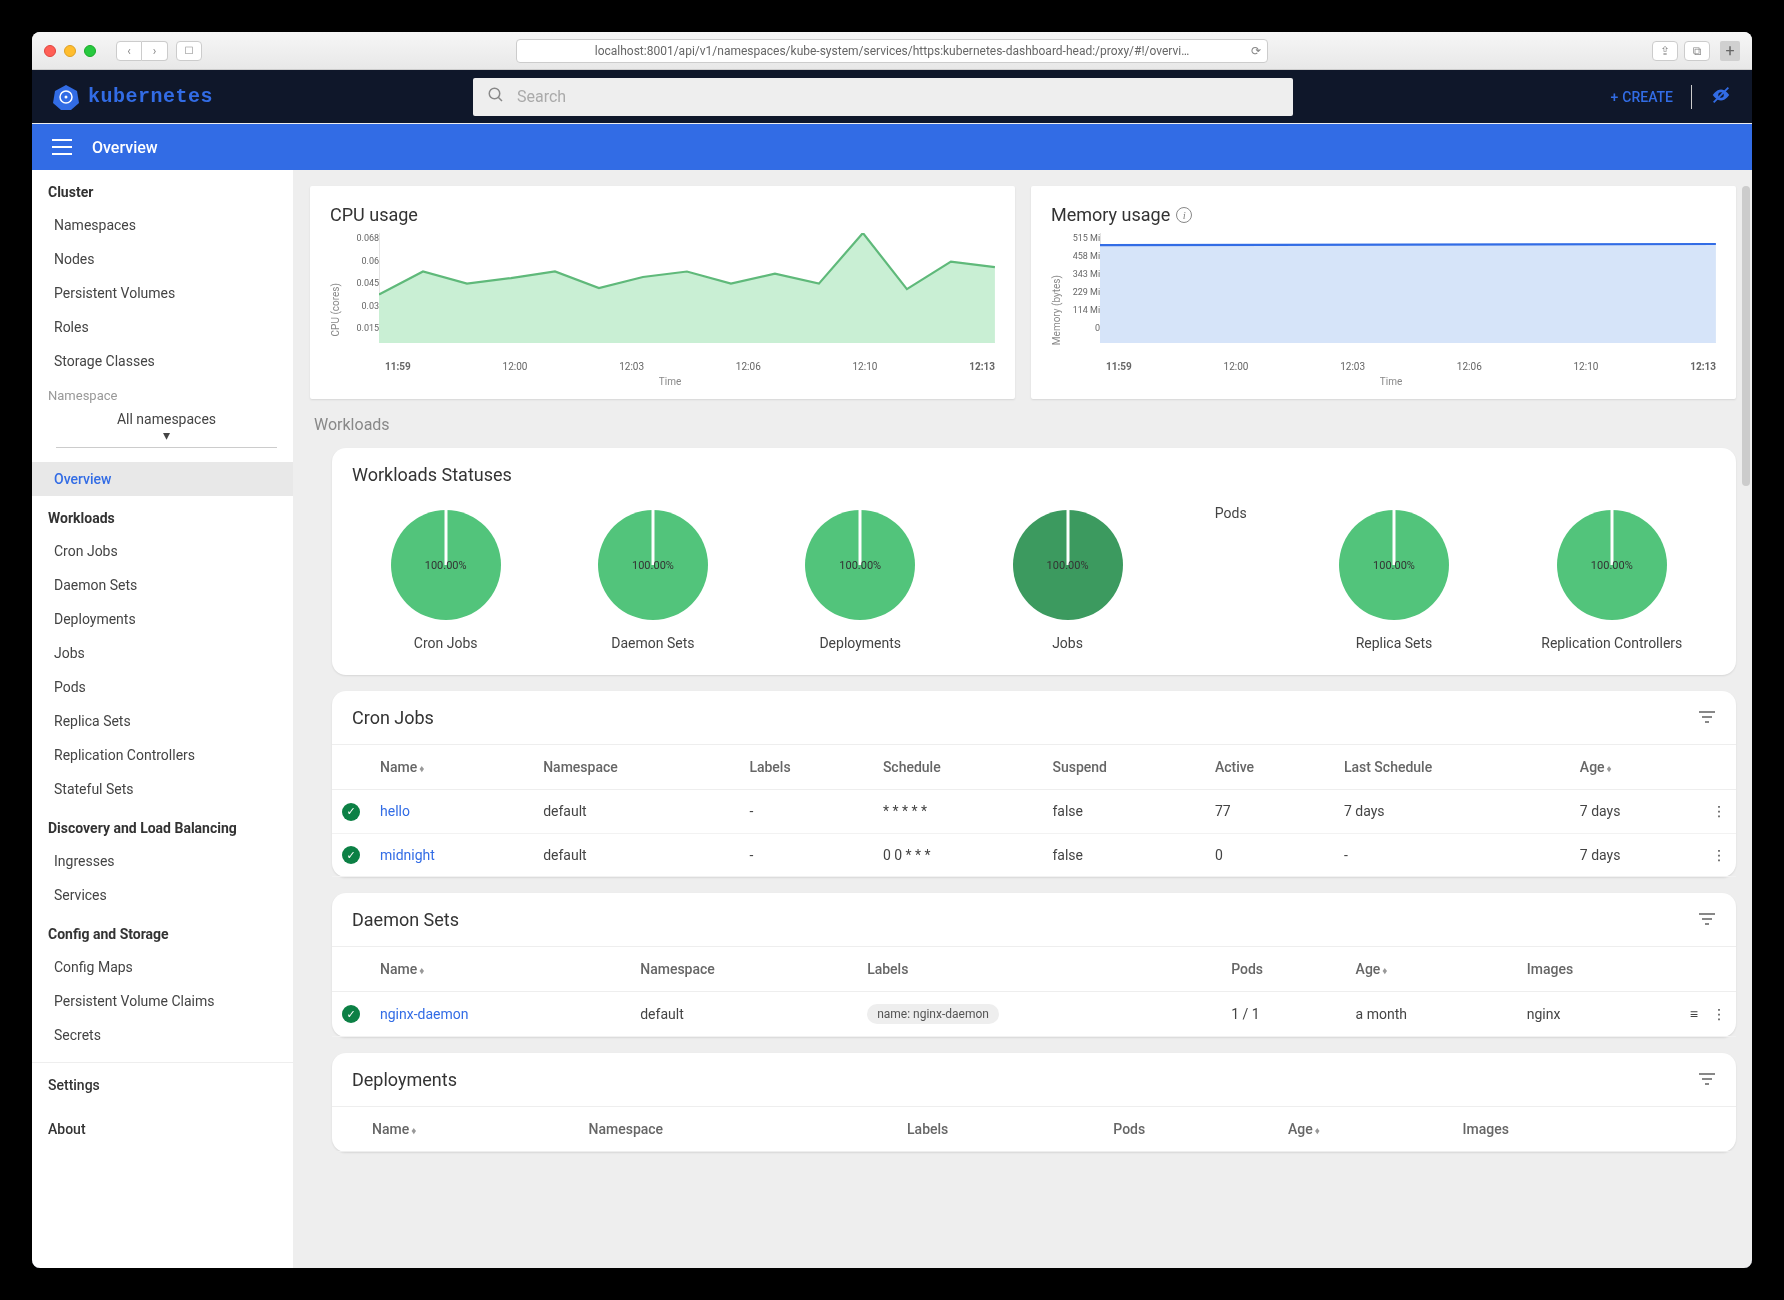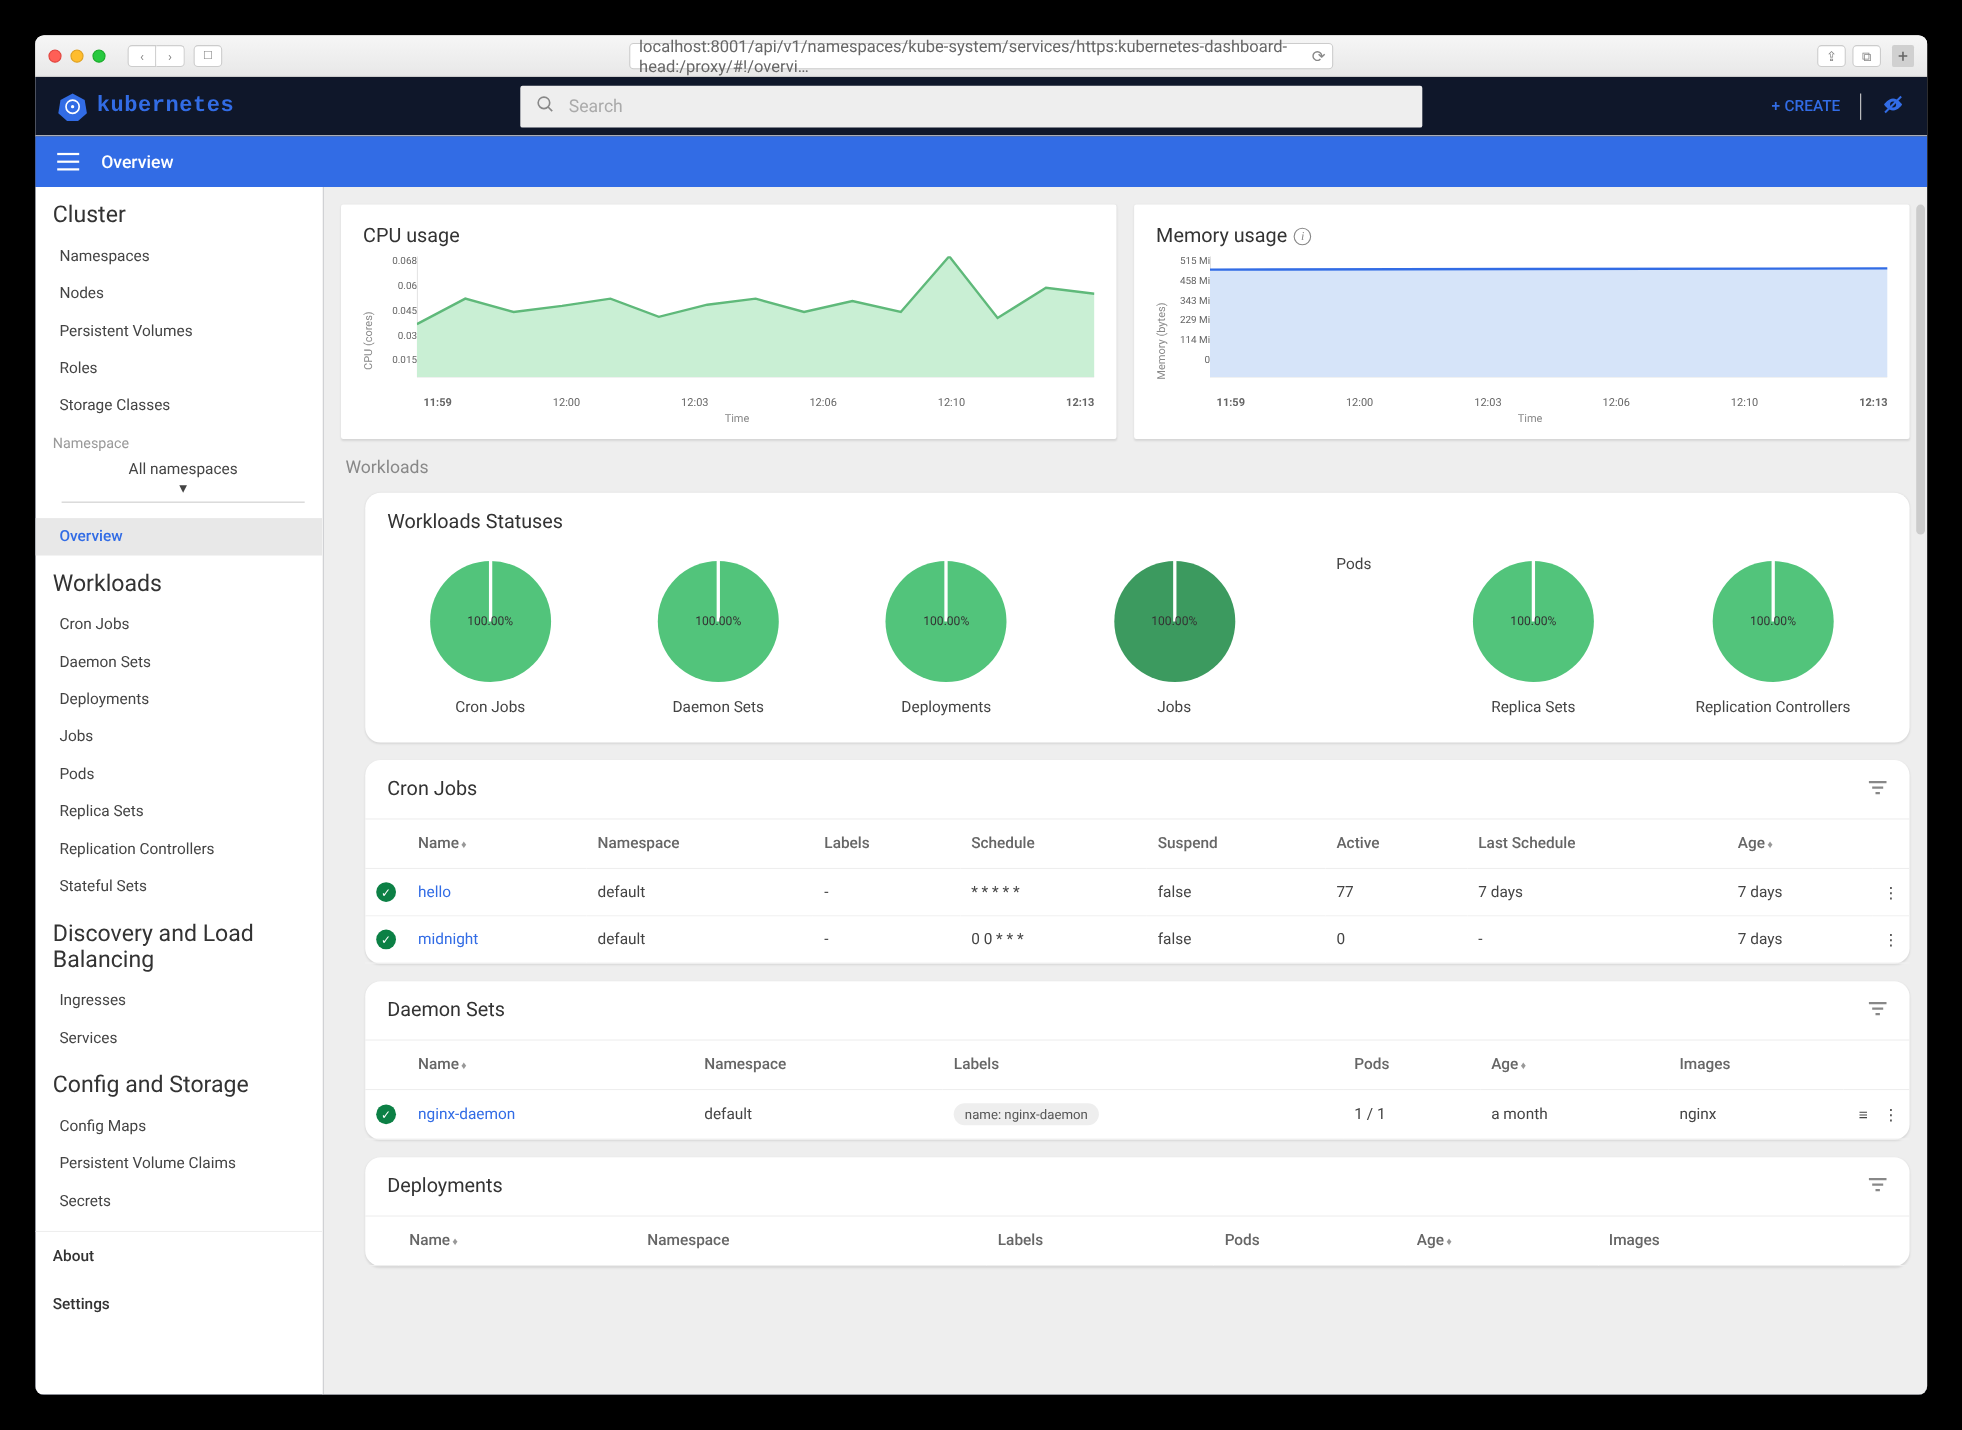--- a/index.html
+++ b/index.html
@@ -9,21 +9,21 @@
 .traffic-lights { display: flex; gap: 8px; }
 .tl { width: 12px; height: 12px; border-radius: 50%; }
 .tl-red { background: #ff5f56; border:1px solid #e0443e; }
 .tl-yellow { background: #ffbd2e; border:1px solid #dea123; }
 .tl-green { background: #27c93f; border:1px solid #1aab29; }
 .nav-arrows { display:flex; margin-left: 20px; gap:0; }
 .nav-arrow { width:26px; height:20px; border:1px solid #ccc; background:#fff; display:flex; align-items:center; justify-content:center; font-size:12px; color:#888; }
 .nav-arrow:first-child { border-radius: 4px 0 0 4px; }
 .nav-arrow:last-child { border-radius: 0 4px 4px 0; border-left:none; }
 .sidebar-btn { width:26px; height:20px; border:1px solid #ccc; background:#fff; border-radius:4px; margin-left:8px; display:flex; align-items:center; justify-content:center; font-size:10px; color:#888; }
-.url-bar { position:absolute; left:50%; transform:translateX(-50%); width:640px; height:24px; background:#fff; border:1px solid #ccc; border-radius:4px; display:flex; align-items:center; justify-content:center; font-size:15px; color:#666; padding:0 8px; }
+.url-bar { position:absolute; left:50%; transform:translateX(-50%); width:752px; height:24px; background:#fff; border:1px solid #ccc; border-radius:4px; display:flex; align-items:center; justify-content:center; font-size:12px; color:#666; padding:0 8px; }
 .url-refresh { position:absolute; right:6px; top:50%; transform:translateY(-50%); color:#888; }
 .chrome-right { margin-left:auto; display:flex; gap:6px; }
 .chrome-icon-btn { width:26px; height:20px; border:1px solid #ccc; background:#fff; border-radius:4px; display:flex; align-items:center; justify-content:center; font-size:12px; color:#888; }
 .tab-add { width:20px; height:20px; background:#d0d0d0; display:flex; align-items:center; justify-content:center; color:#666; margin-left:4px; border-radius:2px; }
 
 .app { flex:1; display:flex; flex-direction:column; background:#0f172a; overflow:hidden; }
 .app-header { height: 54px; display:flex; align-items:center; padding:0 20px; border-bottom:1px solid #eee; }
 .logo { display:flex; align-items:center; gap:8px; }
 .logo-mark { width:28px; height:28px; }
 .logo-text { font-family: "Courier New", monospace; font-weight:bold; color:#326ce5; font-size:20px; letter-spacing:0.5px; }
@@ -32,21 +32,21 @@
 .create-btn { color:#326ce5; font-weight:500; font-size:14px; display:flex; align-items:center; gap:4px; }
 .divider { width:1px; height:24px; background:#ccc; }
 .eye-icon { color:#326ce5; }
 
 .blue-bar { height:46px; background:#326ce5; color:#fff; display:flex; align-items:center; padding:0 20px; gap:20px; font-size:16px; font-weight:500; }
 .hamburger { width:20px; height:16px; display:flex; flex-direction:column; justify-content:space-between; }
 .hamburger span { height:2px; background:#fff; }
 
 .main { flex:1; display:flex; overflow:hidden; }
 .sidebar { width:262px; background:#fff; border-right:1px solid #eee; overflow-y:auto; font-size:14px; }
-.sidebar-section-title { padding:14px 16px 8px; font-weight:400; color:#333; font-size:21px; }
+.sidebar-section-title { padding:14px 16px 8px; font-weight:700; color:#333; font-size:14px; }
 .sidebar-item { padding:9px 16px 9px 22px; color:#444; cursor:pointer; }
 .sidebar-item.active { background:#e8e8e8; color:#326ce5; font-weight:500; }
 .ns-label { padding:10px 16px 2px; color:#999; font-size:13px; }
 .ns-select { margin:6px 16px 14px 24px; padding-bottom:4px; border-bottom:1px solid #ccc; display:flex; align-items:center; justify-content:space-between; color:#444;flex-direction:column; }
 .sidebar-footer-item { padding:14px 16px; color:#333; font-weight:500; }
 
 .content { flex:1; background:#eee; overflow-y:auto; padding:16px; position:relative; }
 .scrollbar-track { position:absolute; right:2px; top:16px; width:8px; height:300px; background:#ccc; border-radius:4px; }
 
 .charts-row { display:flex; gap:16px; margin-bottom:16px; }
@@ -188,22 +188,22 @@
         <div class="sidebar-section-title">Discovery and Load Balancing</div>
         <div class="sidebar-item">Ingresses</div>
         <div class="sidebar-item">Services</div>
 
         <div class="sidebar-section-title">Config and Storage</div>
         <div class="sidebar-item">Config Maps</div>
         <div class="sidebar-item">Persistent Volume Claims</div>
         <div class="sidebar-item">Secrets</div>
 
         <div style="border-top:1px solid #eee; margin-top:10px;">
+          <div class="sidebar-footer-item">Settings</div>
           <div class="sidebar-footer-item">About</div>
-          <div class="sidebar-footer-item">Settings</div>
         </div>
       </div>
 
       <div class="content">
         <div class="scrollbar-track"></div>
 
         <div class="charts-row">
 
           <div class="chart-card">
             <div class="chart-title">CPU usage</div>

